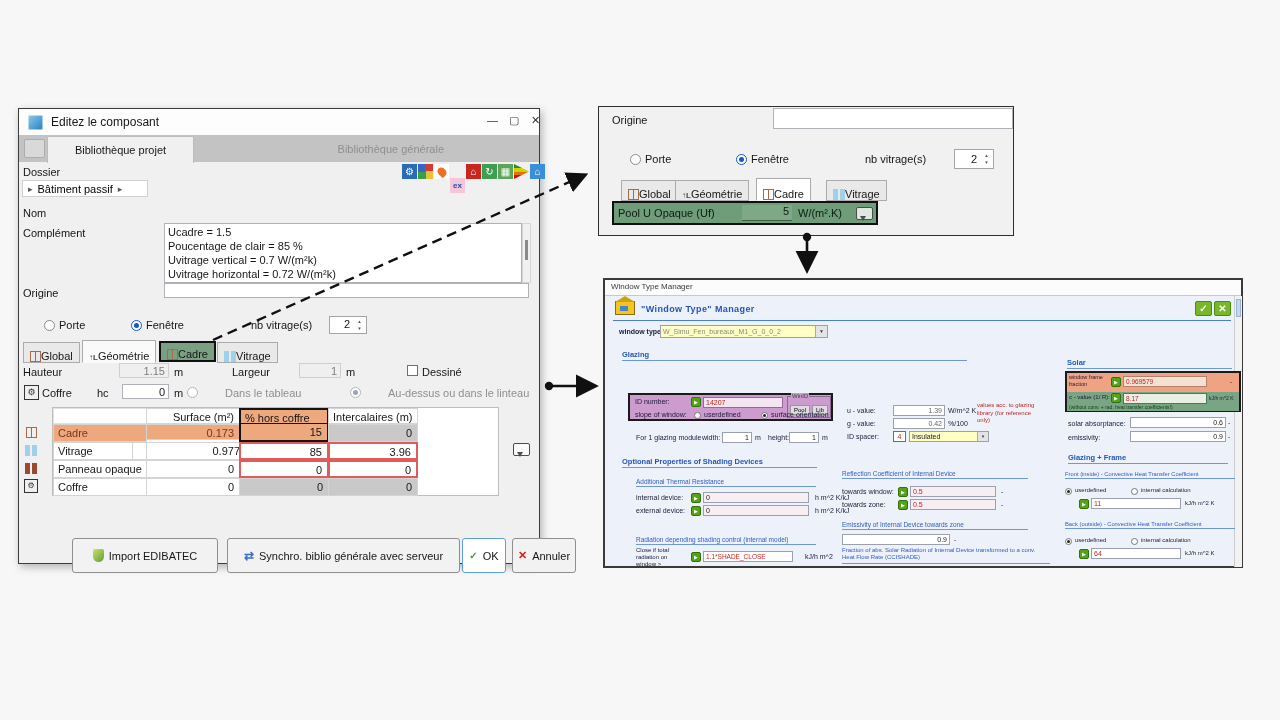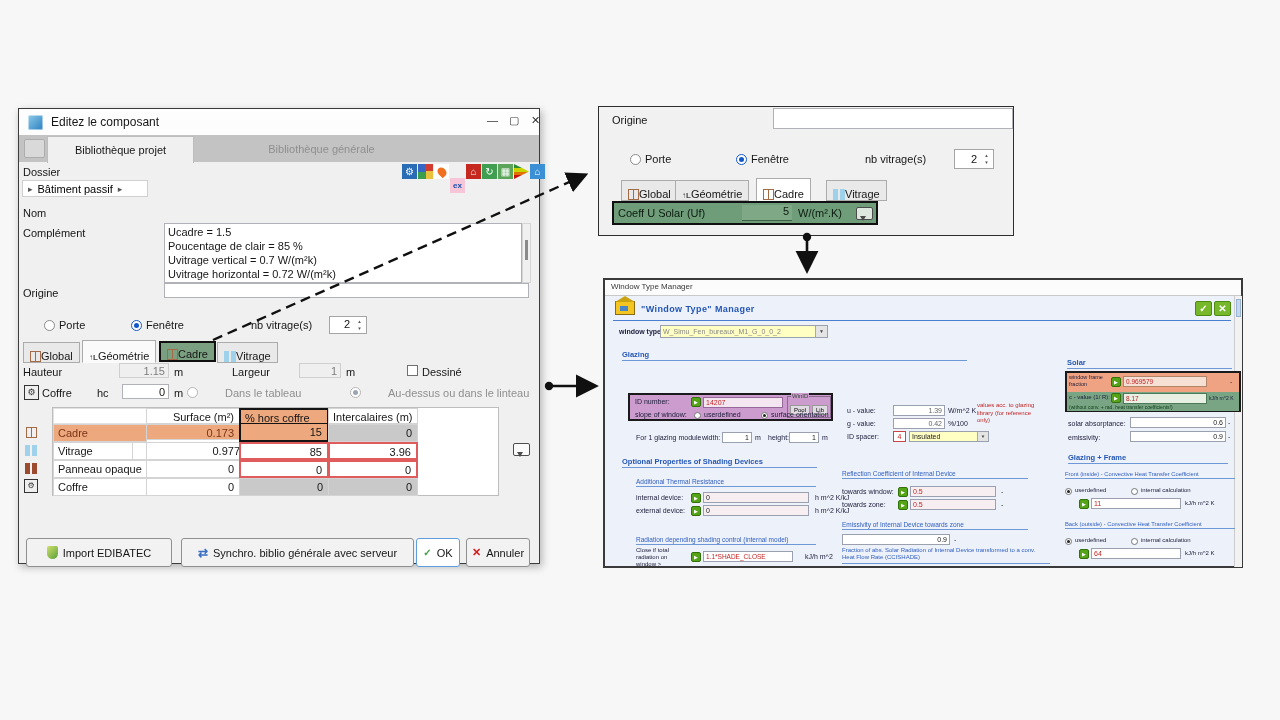--- a/index.html
+++ b/index.html
@@ -13,21 +13,21 @@
   .flat{background:#efefef;border:1px solid #cfcfcf;color:#7d7d7d;text-align:right;}
   .radio{position:absolute;width:11px;height:11px;border:1px solid #8a8a8a;border-radius:50%;background:#fff;box-sizing:border-box;}
   .radio.sel{border:1px solid #1458c8;}
   .radio.sel::after{content:"";position:absolute;left:2px;top:2px;width:5px;height:5px;border-radius:50%;background:#1458c8;}
   .radio.dis{border-color:#b5b5b5;}
   .radio.dissel::after{content:"";position:absolute;left:2px;top:2px;width:5px;height:5px;border-radius:50%;background:#9aa6b5;}
   .chk{position:absolute;width:11px;height:11px;border:1px solid #707070;background:#fff;box-sizing:border-box;}
   .spin{position:absolute;background:#fff;border:1px solid #a5a5a5;box-sizing:border-box;}
   .spin .v{position:absolute;left:0;right:13px;top:1px;text-align:right;font-size:11px;color:#111;padding-right:3px;}
   .spin .ar{position:absolute;right:1px;width:11px;text-align:center;font-size:4.5px;color:#555;line-height:1;}
-  .btn{position:absolute;height:29px;background:#f2f2f2;border:1px solid #8f8f8f;border-radius:3px;box-sizing:border-box;display:flex;align-items:center;justify-content:center;gap:5px;font-size:11px;color:#161616;}
+  .btn{position:absolute;height:35px;background:#f2f2f2;border:1px solid #8f8f8f;border-radius:3px;box-sizing:border-box;display:flex;align-items:center;justify-content:center;gap:5px;font-size:11px;color:#161616;margin-left:46px;}
   .bubble{position:absolute;width:15px;height:11px;border:1px solid #4c4c4c;border-radius:2px;background:#fafafa;}
   .bubble::after{content:"";position:absolute;left:3px;bottom:-5px;border:3px solid transparent;border-top:5px solid #4c4c4c;}
   
   .tab2{position:absolute;height:21px;display:flex;align-items:flex-end;gap:0;padding:0 6px;font-size:11px;color:#161616;background:#e9e9e9;border:1px solid #ababab;box-sizing:border-box;}
   .tab2.act{background:#fafafa;height:23px;border-bottom-color:#fafafa;}
   .tab2.mark{background:#7ba081;border:2px solid #101010;}
   .win-icon{width:11px;height:11px;border:1px solid #a56b47;box-sizing:border-box;background:linear-gradient(90deg,transparent 0 45%,#a56b47 45% 58%,transparent 58%);}
   .glass-icon{width:12px;height:11px;background:linear-gradient(90deg,#9fd2ea 0 42%,transparent 42% 58%,#9fd2ea 58%);}
   .panel-icon{width:12px;height:11px;background:linear-gradient(90deg,#9b4a2e 0 42%,transparent 42% 58%,#9b4a2e 58%);}
   .geo-icon{font-size:8px;color:#444;font-weight:bold;}
@@ -68,21 +68,21 @@
       <span class="lbl" style="left:468px;top:5px;color:#333;">—</span>
       <span class="lbl" style="left:490px;top:5px;color:#333;">▢</span>
       <span class="lbl" style="left:512px;top:5px;color:#333;">✕</span>
     </div>
 
     <div class="abs" style="left:0;top:26px;width:100%;height:27px;background:#c3c3c3;">
       <div class="abs" style="left:5px;top:4px;width:19px;height:17px;background:#d9d9d9;border:1px solid #adadad;border-radius:2px;"></div>
       <div class="abs" style="left:28px;top:1px;width:145px;height:26px;background:#f0f0f0;border:1px solid #bdbdbd;border-bottom:none;display:flex;align-items:center;justify-content:center;">
         <span style="font-size:11px;color:#161616;">Bibliothèque projet</span>
       </div>
-      <div class="abs" style="left:180px;top:1px;width:245px;height:26px;display:flex;align-items:center;justify-content:center;">
+      <div class="abs" style="left:180px;top:1px;width:245px;height:26px;display:flex;align-items:center;justify-content:flex-end;">
         <span style="font-size:11px;color:#8f8f8f;">Bibliothèque générale</span>
       </div>
     </div>
 
     <span class="lbl" style="left:4px;top:57px;">Dossier</span>
     <div class="abs" style="left:383px;top:55px;display:flex;gap:1px;">
       <div class="tool" style="background:#2a6db5;">
           <span>⚙</span>
         </div>
       <div class="tool" style="background:conic-gradient(#d23b2f 0 25%,#e8c23c 0 50%,#3a9e4e 0 75%,#3566c4 0);"></div>
@@ -252,21 +252,21 @@
     <div class="tab2 act" style="left:157px;top:71px;background:#fff;">
       <span class="win-icon"></span>
       <span>Cadre</span>
     </div>
     <div class="tab2" style="left:227px;top:73px;">
       <span class="glass-icon"></span>
       <span>Vitrage</span>
     </div>
 
     <div class="abs" style="left:13px;top:94px;width:266px;height:24px;background:#6f9c79;border:2px solid #101010;box-sizing:border-box;">
-      <span style="position:absolute;left:4px;top:4px;font-size:11px;color:#0c1c10;">Coeff U Solar (Uf)</span>
+      <span style="position:absolute;left:4px;top:4px;font-size:11px;color:#0c1c10;">Pool U Opaque (Uf)</span>
       <div style="position:absolute;left:128px;top:2px;width:50px;height:16px;background:#7fa887;border-bottom:1px solid #3c5c44;text-align:right;font-size:11px;color:#0c1c10;padding-right:3px;box-sizing:border-box;"><span>5</span></div>
       <span style="position:absolute;left:184px;top:4px;font-size:11px;color:#0c1c10;">W/(m².K)</span>
       <div class="bubble" style="left:242px;top:4px;background:#dfe8df;"></div>
     </div>
   </div>
 
   <div class="win" style="left:603px;top:278px;width:640px;height:290px;background:#edf1f9;border:2px solid #3a3a3a;box-shadow:none;">
     <div class="abs" style="left:0;top:0;width:100%;height:15px;background:#fcfcfc;border-bottom:1px solid #c9c9c9;">
       <span style="position:absolute;left:6px;top:2px;font-size:8px;color:#3a3a3a;">Window Type Manager</span>
     </div>

